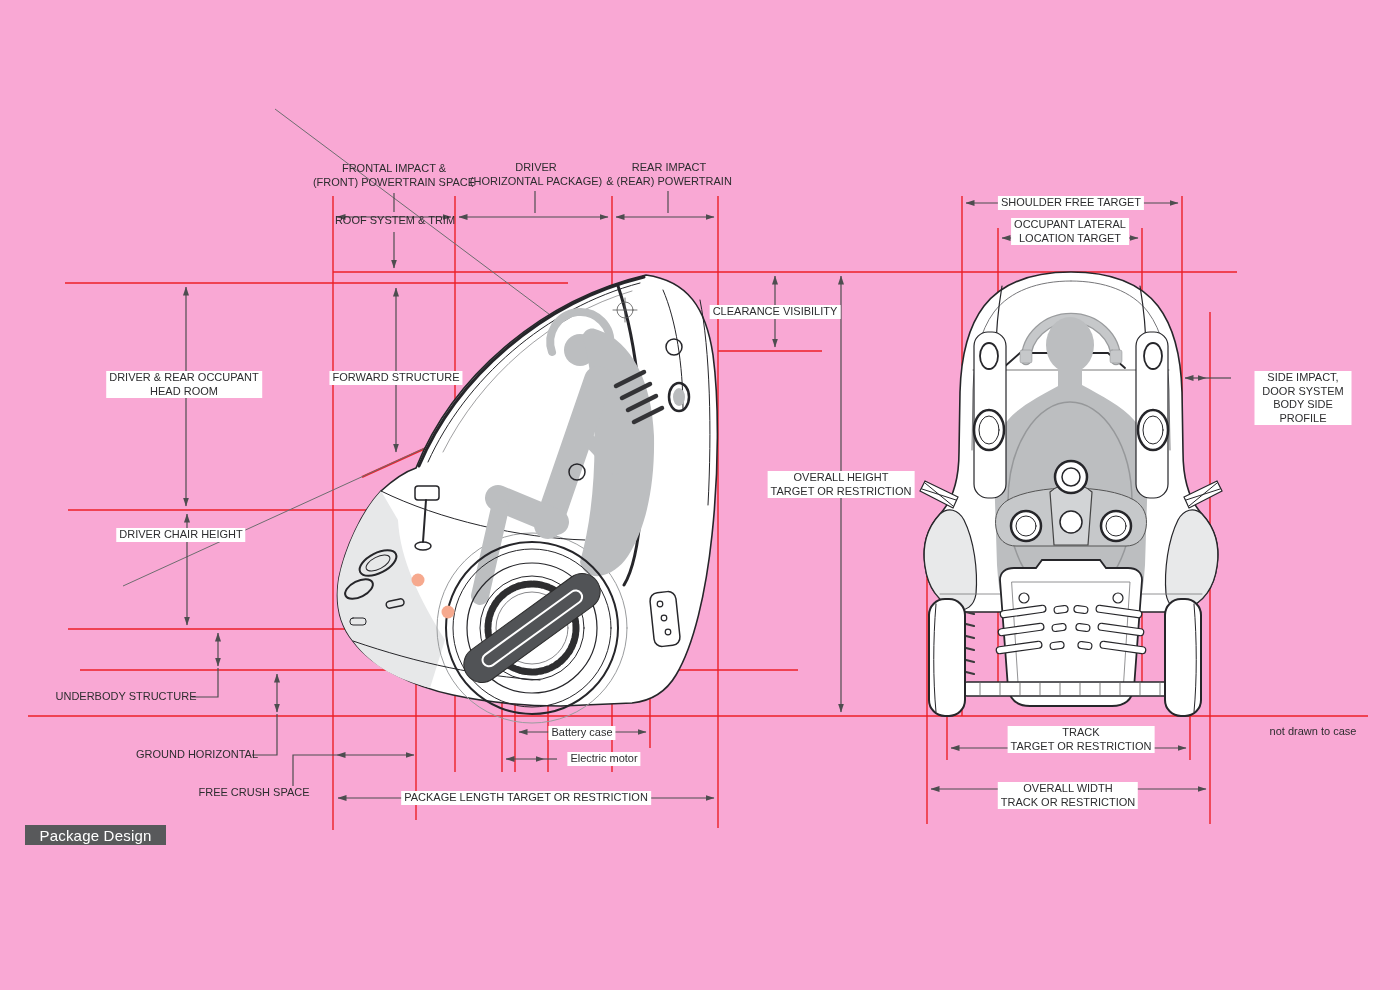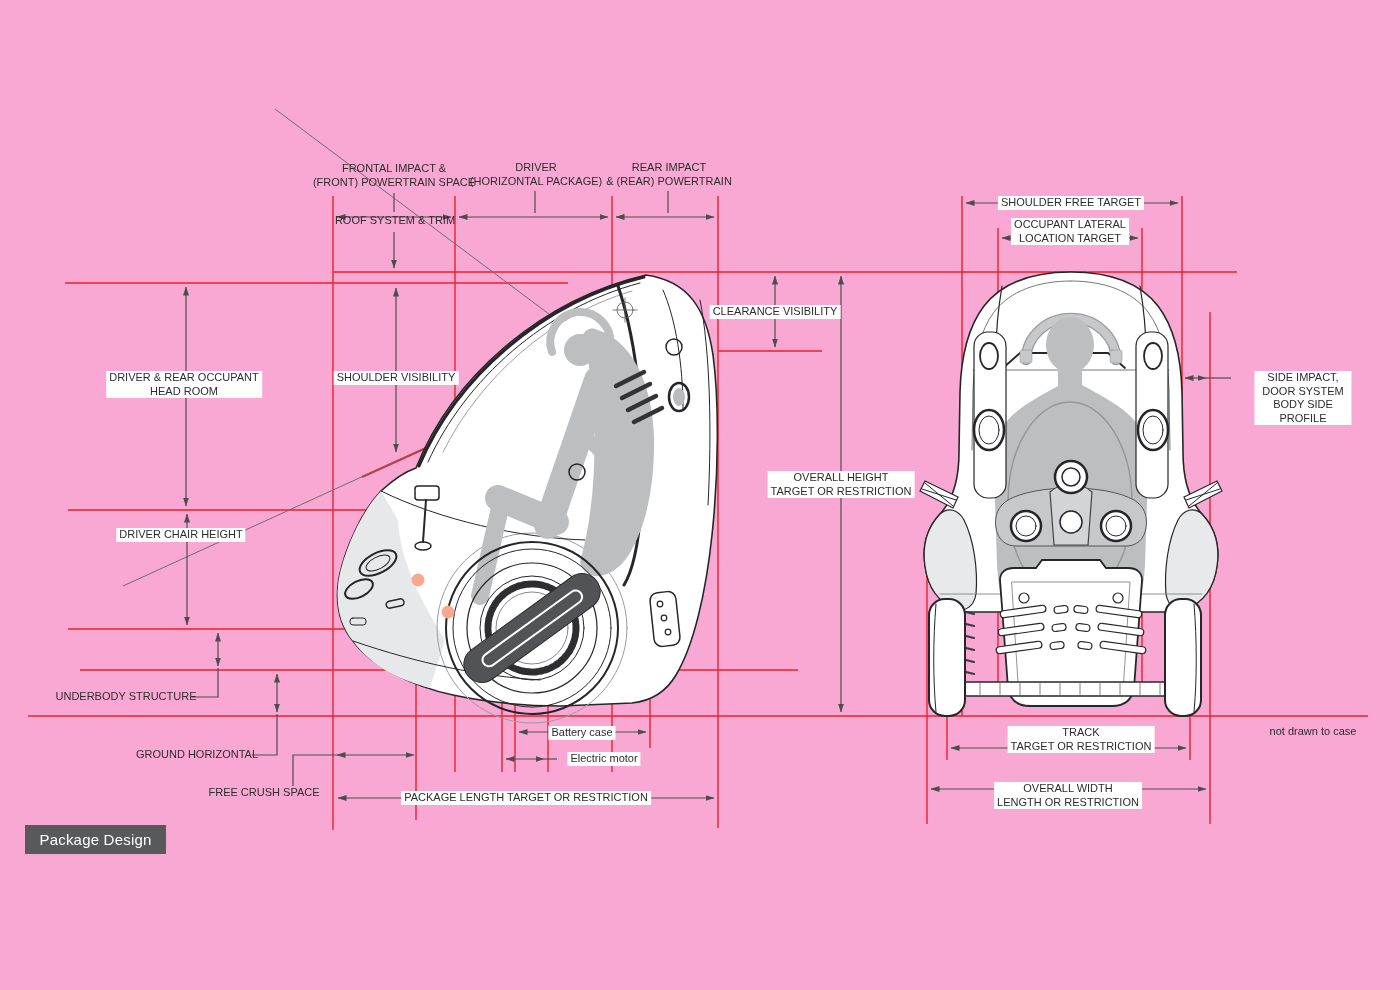--- a/index.html
+++ b/index.html
@@ -13,21 +13,21 @@
   html,body{margin:0;padding:0;background:#ffffff;}
   #canvas{position:relative;width:1400px;height:990px;background:#f9a8d4;overflow:hidden;
           font-family:"Liberation Sans", sans-serif;}
   #drawing{position:absolute;left:0;top:0;}
   .red line, .red circle{stroke:var(--construction-red);stroke-width:1.4;fill:none;}
   .dims line, .dims polyline{stroke:var(--dimension-gray);stroke-width:1.2;fill:none;}
   .sight line{stroke:#6d6d6f;stroke-width:1;}
   .lbl{position:absolute;font-size:11px;line-height:13.5px;color:var(--text);
        text-align:center;transform:translateX(-50%);white-space:pre-line;}
   .bg{background:#ffffff;padding:0 3px;}
-  #tag{position:absolute;left:25px;top:825px;width:141px;height:29px;
+  #tag{position:absolute;left:25px;top:825px;width:141px;height:20px;
        background:var(--tag-background);color:var(--tag-text);font-size:15px;
        display:flex;align-items:center;justify-content:center;letter-spacing:.2px;}
 </style>
 </head>
 <body>
 
 <div id="canvas">
 
 <svg id="drawing" width="1400" height="990" viewBox="0 0 1400 990">
   <defs>
@@ -299,37 +299,37 @@
 
 <div class="lbl" style="left:394px;top:162px">FRONTAL IMPACT &amp;
 (FRONT) POWERTRAIN SPACE</div>
 <div class="lbl" style="left:536px;top:161px">DRIVER
 (HORIZONTAL PACKAGE)</div>
 <div class="lbl" style="left:669px;top:161px">REAR IMPACT
 &amp; (REAR) POWERTRAIN</div>
 <div class="lbl" style="left:395px;top:214px">ROOF SYSTEM &amp; TRIM</div>
 <div class="lbl bg" style="left:184px;top:371px">DRIVER &amp; REAR OCCUPANT
 HEAD ROOM</div>
-<div class="lbl bg" style="left:396px;top:371px">SHOULDER VISIBILITY</div>
+<div class="lbl bg" style="left:396px;top:371px">FORWARD STRUCTURE</div>
 <div class="lbl bg" style="left:775px;top:305px">CLEARANCE VISIBILITY</div>
 <div class="lbl bg" style="left:841px;top:471px">OVERALL HEIGHT
 TARGET OR RESTRICTION</div>
 <div class="lbl bg" style="left:181px;top:528px">DRIVER CHAIR HEIGHT</div>
 <div class="lbl" style="left:126px;top:690px">UNDERBODY STRUCTURE</div>
 <div class="lbl" style="left:197px;top:748px">GROUND HORIZONTAL</div>
-<div class="lbl" style="left:264px;top:786px">FREE CRUSH SPACE</div>
+<div class="lbl" style="left:254px;top:786px">FREE CRUSH SPACE</div>
 <div class="lbl bg" style="left:526px;top:791px">PACKAGE LENGTH TARGET OR RESTRICTION</div>
 <div class="lbl bg" style="left:582px;top:726px">Battery case</div>
 <div class="lbl bg" style="left:604px;top:752px">Electric motor</div>
 <div class="lbl bg" style="left:1071px;top:196px">SHOULDER FREE TARGET</div>
 <div class="lbl bg" style="left:1070px;top:218px">OCCUPANT LATERAL
 LOCATION TARGET</div>
 <div class="lbl bg" style="left:1303px;top:371px">SIDE IMPACT, DOOR SYSTEM
 BODY SIDE PROFILE</div>
 <div class="lbl bg" style="left:1081px;top:726px">TRACK
 TARGET OR RESTRICTION</div>
 <div class="lbl bg" style="left:1068px;top:782px">OVERALL WIDTH
-LENGTH OR RESTRICTION</div>
+TRACK OR RESTRICTION</div>
 <div class="lbl" style="left:1313px;top:725px">not drawn to case</div>
 
 <div id="tag">Package Design</div>
 
 </div>
 
 </body></html>

